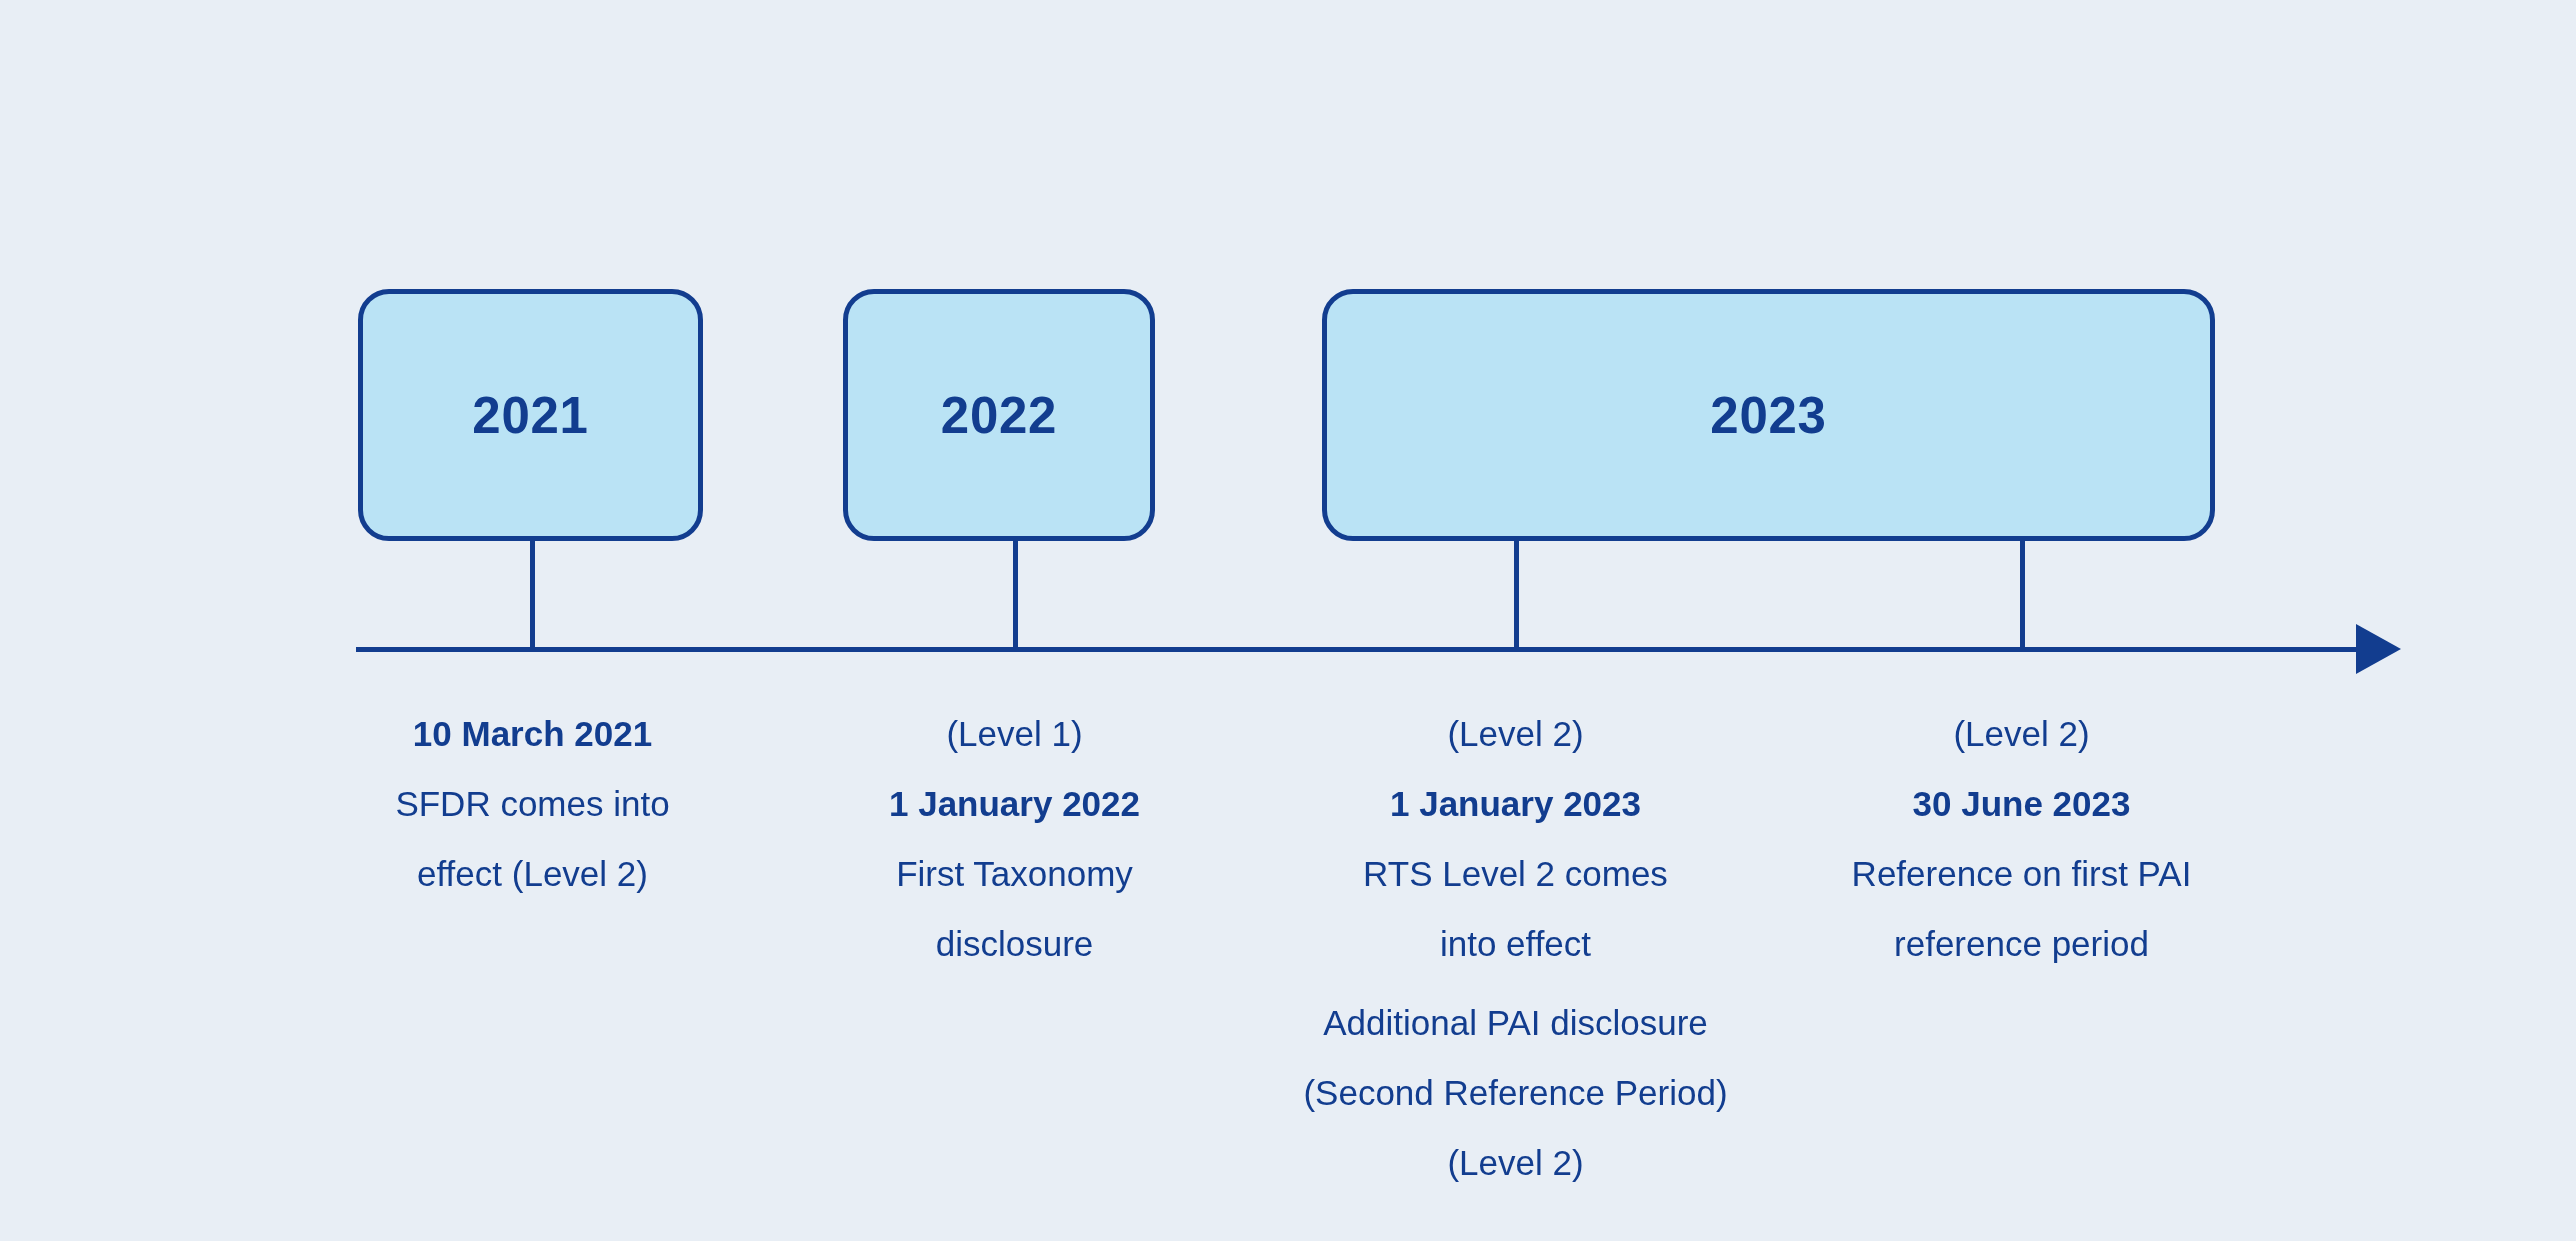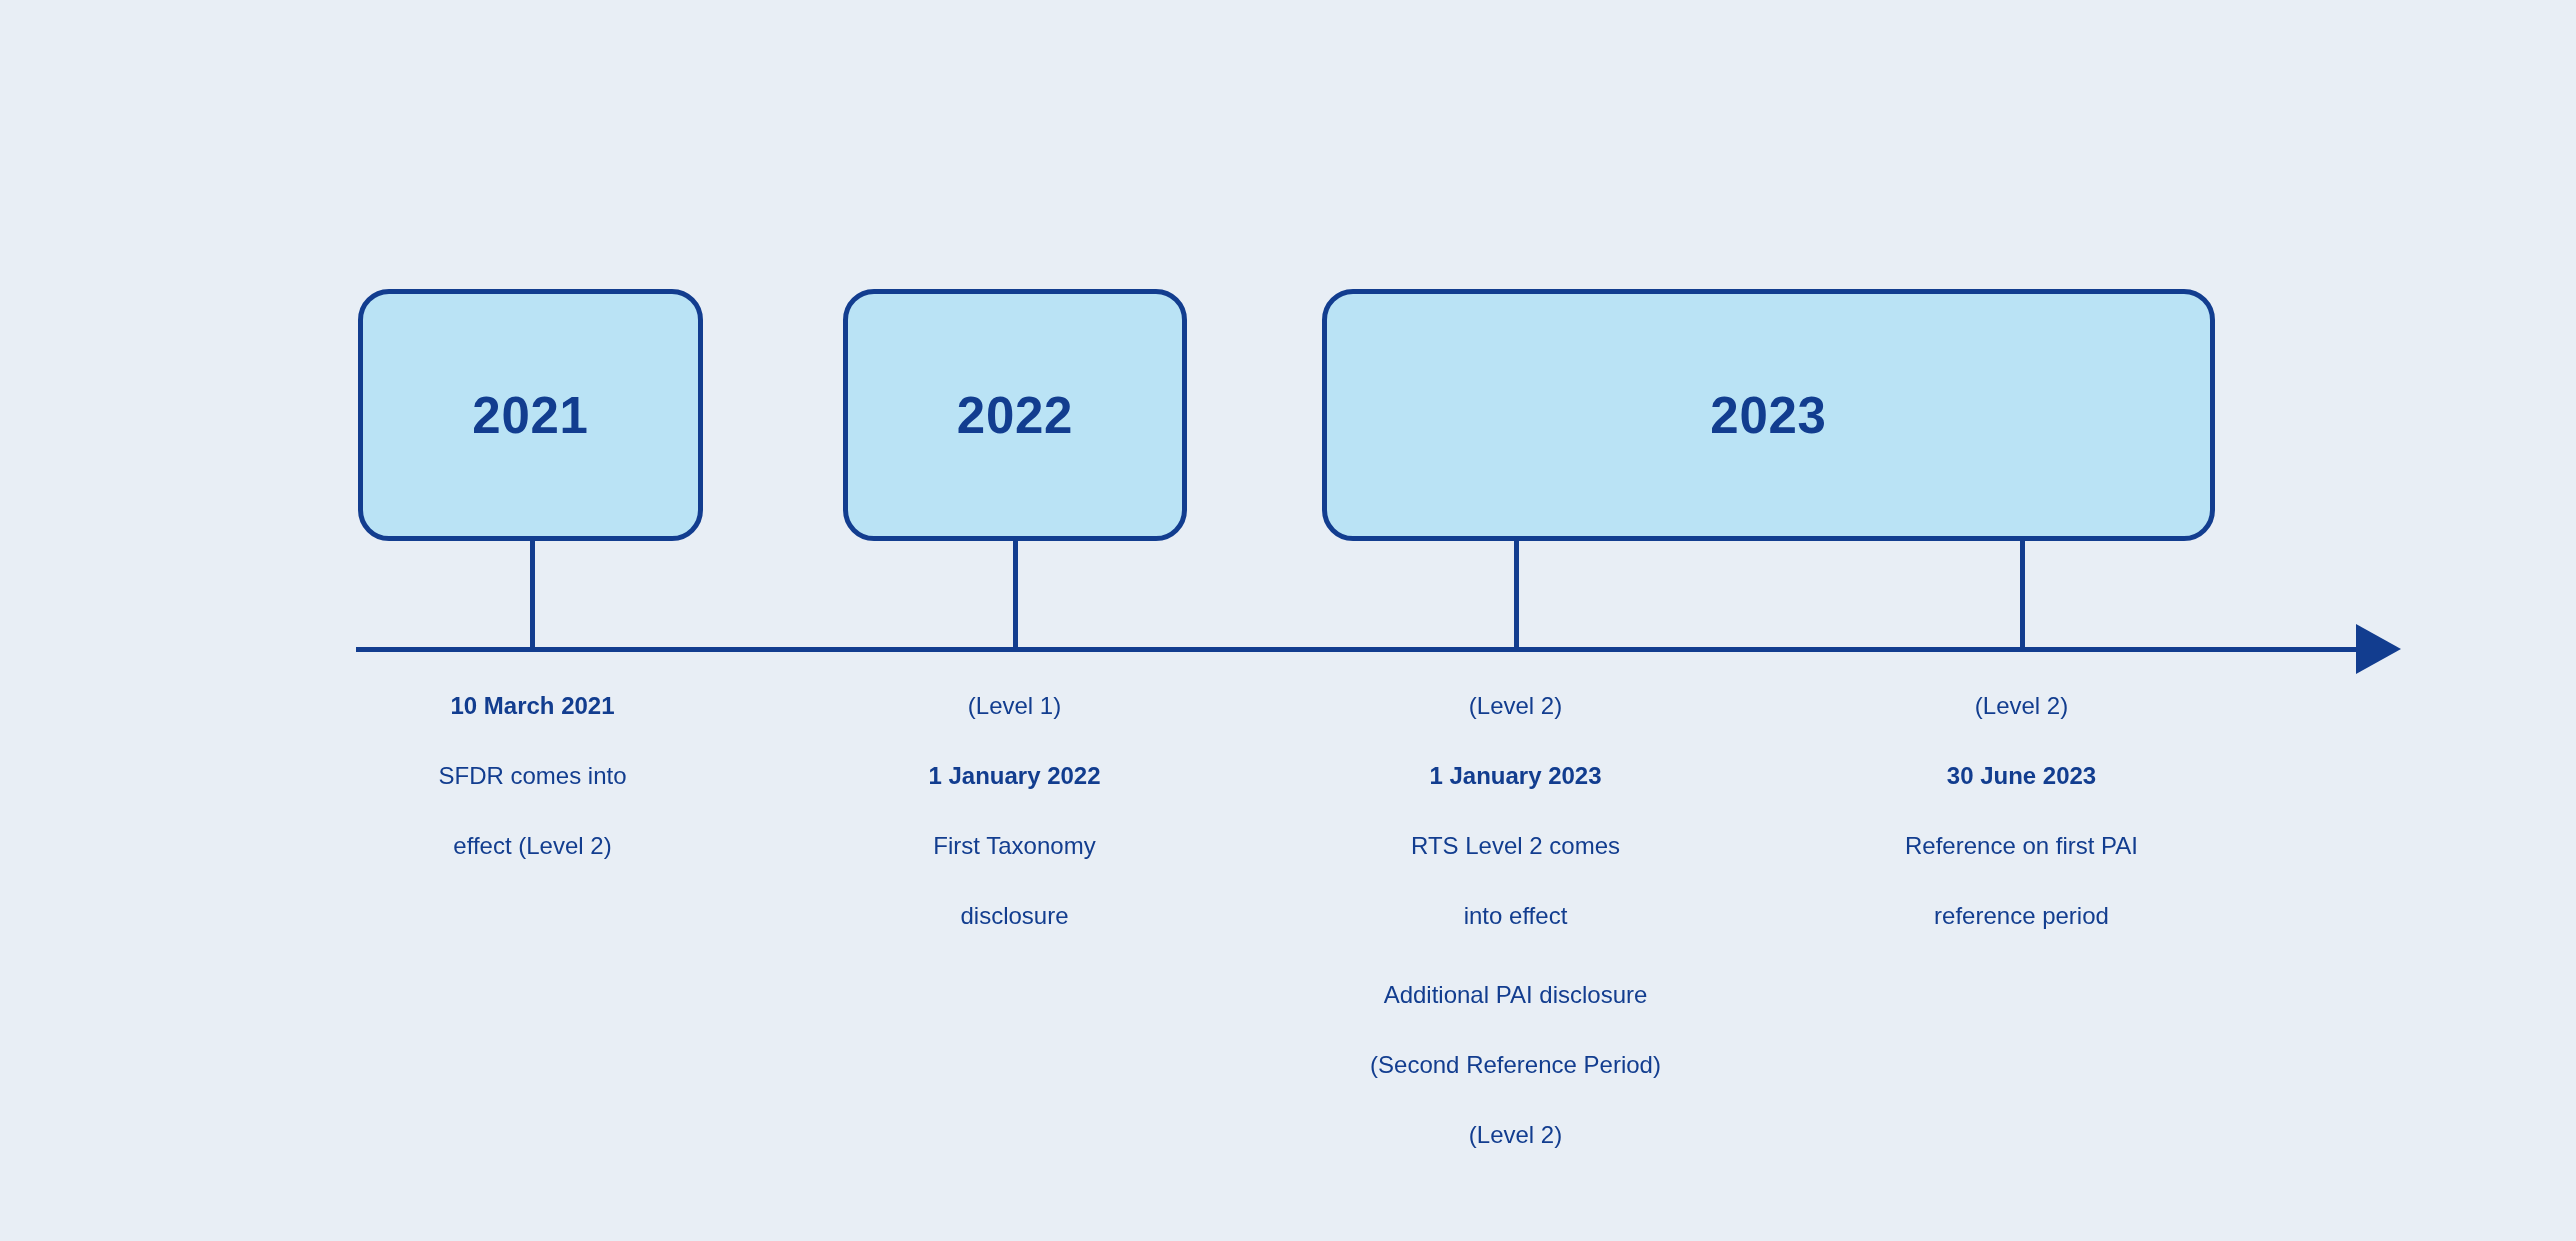--- a/index.html
+++ b/index.html
@@ -24,21 +24,21 @@
     top: 225px;
     height: 252px;
     background: var(--fill);
     border: 5.2px solid var(--navy);
     border-radius: 31px;
     display: flex;
     align-items: center;
     justify-content: center;
   }
   .box-2021 { left: 294px;  width: 345px; }
-  .box-2022 { left: 779px; width: 344px; }
+  .box-2022 { left: 779px; width: 312px; }
   .box-2023 { left: 1258px; width: 893px; text-align: right; }
   .year-label {
     font-size: 51px;
     font-weight: 700;
     letter-spacing: 0.7px;
   }
   
   .connector {
     position: absolute;
     top: 475px;
@@ -65,24 +65,24 @@
     top: 560px;
     width: 0;
     height: 0;
     border-left: 45px solid var(--navy);
     border-top: 25px solid transparent;
     border-bottom: 25px solid transparent;
   }
   
   .event {
     position: absolute;
-    top: 599px;
+    top: 627px;
     width: 521px;
     text-align: center;
-    font-size: 24px;
+    font-size: 35px;
     line-height: 54px;
     font-weight: 400;
   }
   .event-1 { left: 208px; }
   .event-2 { left: 690px; }
   .event-3 { left: 1191px; }
   .event-4 { left: 1697px; }
   .line { white-space: nowrap; }
   .date { font-weight: 700; }
   .extra-para { margin-top: 24.6px; }

